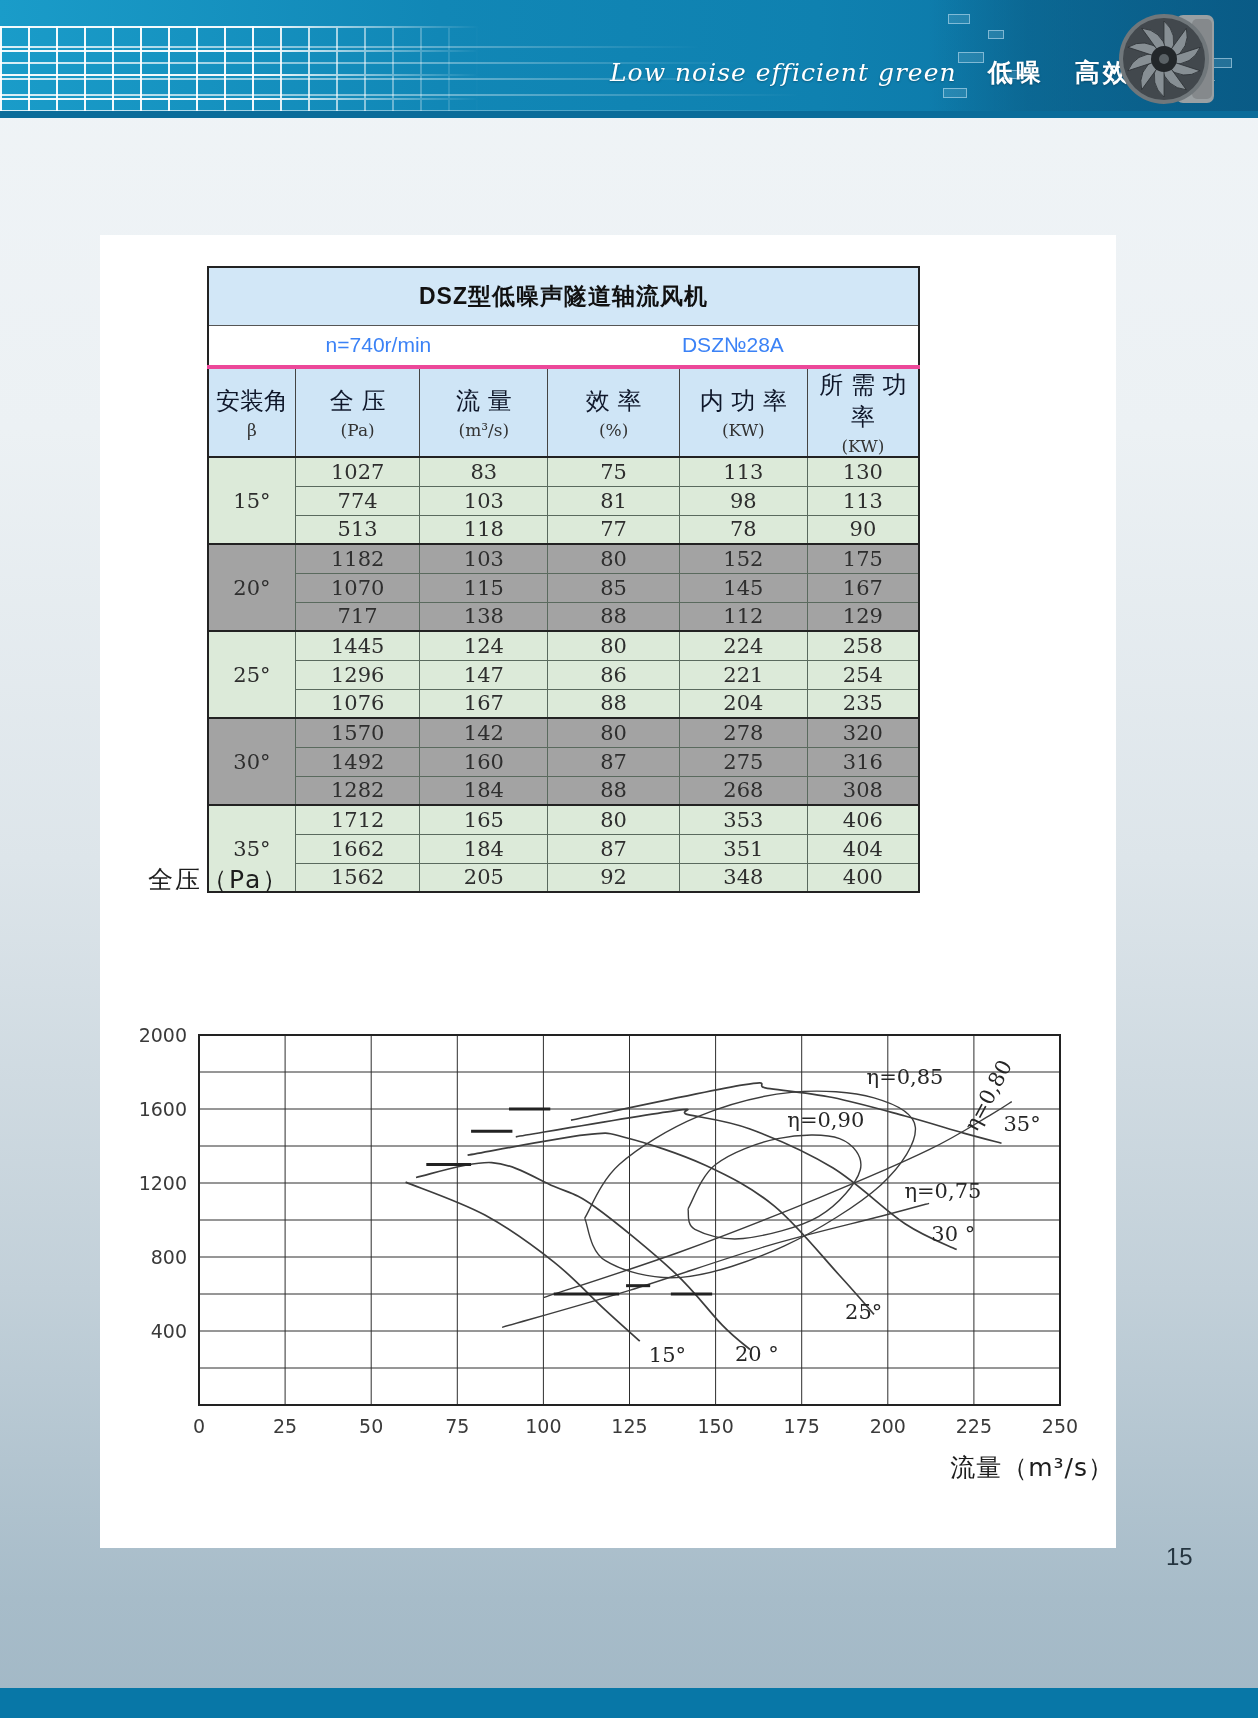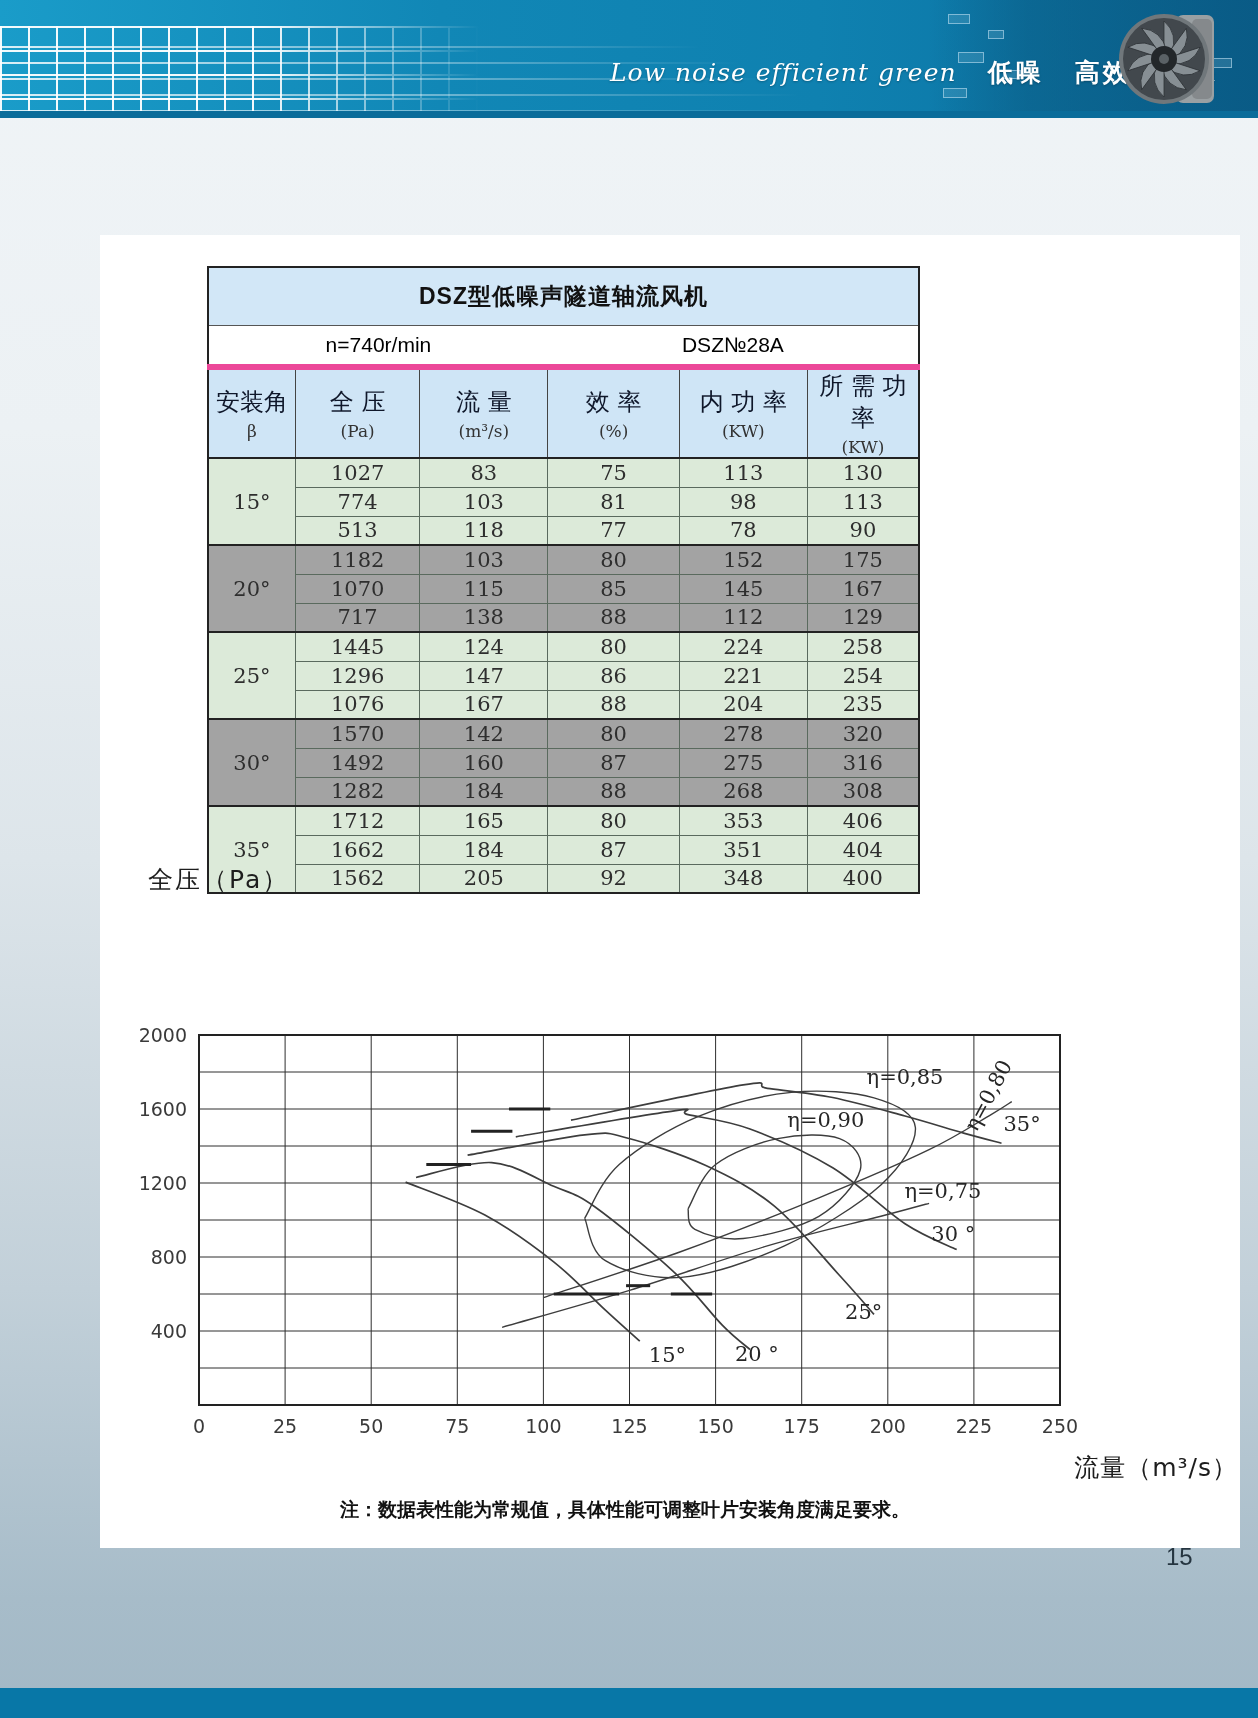--- a/index.html
+++ b/index.html
@@ -28,30 +28,30 @@
   .hdr-circuit{ position:absolute; right:0; top:0; width:330px; height:118px;
     background:linear-gradient(90deg, rgba(8,80,120,0) 0%, rgba(10,90,130,.55) 30%, rgba(9,84,125,.75) 100%); }
   .chip{ position:absolute; border:1px solid rgba(200,230,245,.55); background:rgba(160,210,235,.18); }
   .hdr-slogan{ position:absolute; left:610px; top:56px; width:470px; white-space:nowrap; color:#fff; }
   .slogan-en{ font-family:"DejaVu Serif", serif; font-style:italic; font-size:25px; letter-spacing:1px;
     text-shadow:0 1px 2px rgba(0,40,60,.4); }
   .slogan-zh{ font-size:25px; font-weight:bold; margin-left:26px; letter-spacing:3px;
     text-shadow:0 1px 2px rgba(0,40,60,.45); }
   .fan-wrap{ position:absolute; left:1118px; top:8px; width:100px; height:102px; }
   
-  .panel{ position:absolute; left:100px; top:235px; width:1140px; height:1313px; background:#fff; }
+  .panel{ position:absolute; left:100px; top:235px; width:1016px; height:1313px; background:#fff; }
   
   table.perf{ position:absolute; left:107px; top:31px; width:713px; border-collapse:collapse;
     table-layout:fixed; border:2px solid #222; text-align:center; }
   table.perf col.c0{width:12.3%} table.perf col.c1{width:17.5%} table.perf col.c2{width:18%}
   table.perf col.c3{width:18.5%} table.perf col.c4{width:18%} table.perf col.c5{width:15.7%}
   tr.t-title th{ height:58px; background:#d2e7f7; font-family:"Liberation Sans",sans-serif;
     font-size:23px; font-weight:600; color:#111; border-bottom:1px solid #555; letter-spacing:1px;}
   tr.t-sub td{ height:42px; background:#fff; font-family:"Liberation Sans",sans-serif;
-    font-size:21px; color:#000000; border-bottom:6px solid #ec4899; }
+    font-size:21px; color:#3b82f6; border-bottom:4px solid #ec4899; }
   tr.t-head th{ height:58px; background:#cfe5f6; font-weight:normal;
     border:1px solid #444; border-bottom:2px solid #222; }
   tr.t-head .cn{ font-family:"DejaVu Serif",serif; font-size:24px; color:#0f172a; }
   tr.t-head .unit{ font-family:"DejaVu Serif",serif; font-size:17px; color:#333; margin-top:3px;}
   tbody td{ height:29px; border:1px solid #5a6a5e; font-family:"DejaVu Serif",serif;
     font-size:21px; color:#2e2e2e; }
   tbody tr.row-green td{ background:#dcead9; }
   tbody tr.row-blue td{ background:#a3a3a3; }
   tbody tr.group-start td{ border-top:2px solid #222; }
   tbody td.angle{ font-size:21px; }
@@ -345,18 +345,17 @@
         <text x="725.808" y="111.57500000000005" class="clabel">η=0,90</text>
         <text x="842.904" y="182.79999999999998" class="clabel">η=0,75</text>
         <text x="853.236" y="226.275" class="clabel">30 °</text>
         <text x="763.692" y="303.975" class="clabel">25°</text>
         <text x="656.928" y="345.6" class="clabel">20 °</text>
         <text x="567.384" y="347.08" class="clabel">15°</text>
       </svg>
 
     <div class="x-axis-title">流量（m³/s）</div>
 
-    <div class="note">注：数据表性能为常规值，具体性能可调整叶片安装角度满足要求。</div>
   </div>
 
   <div class="page-num">15</div>
   <div class="footer-bar"></div>
 </div>
 
 </body></html>

